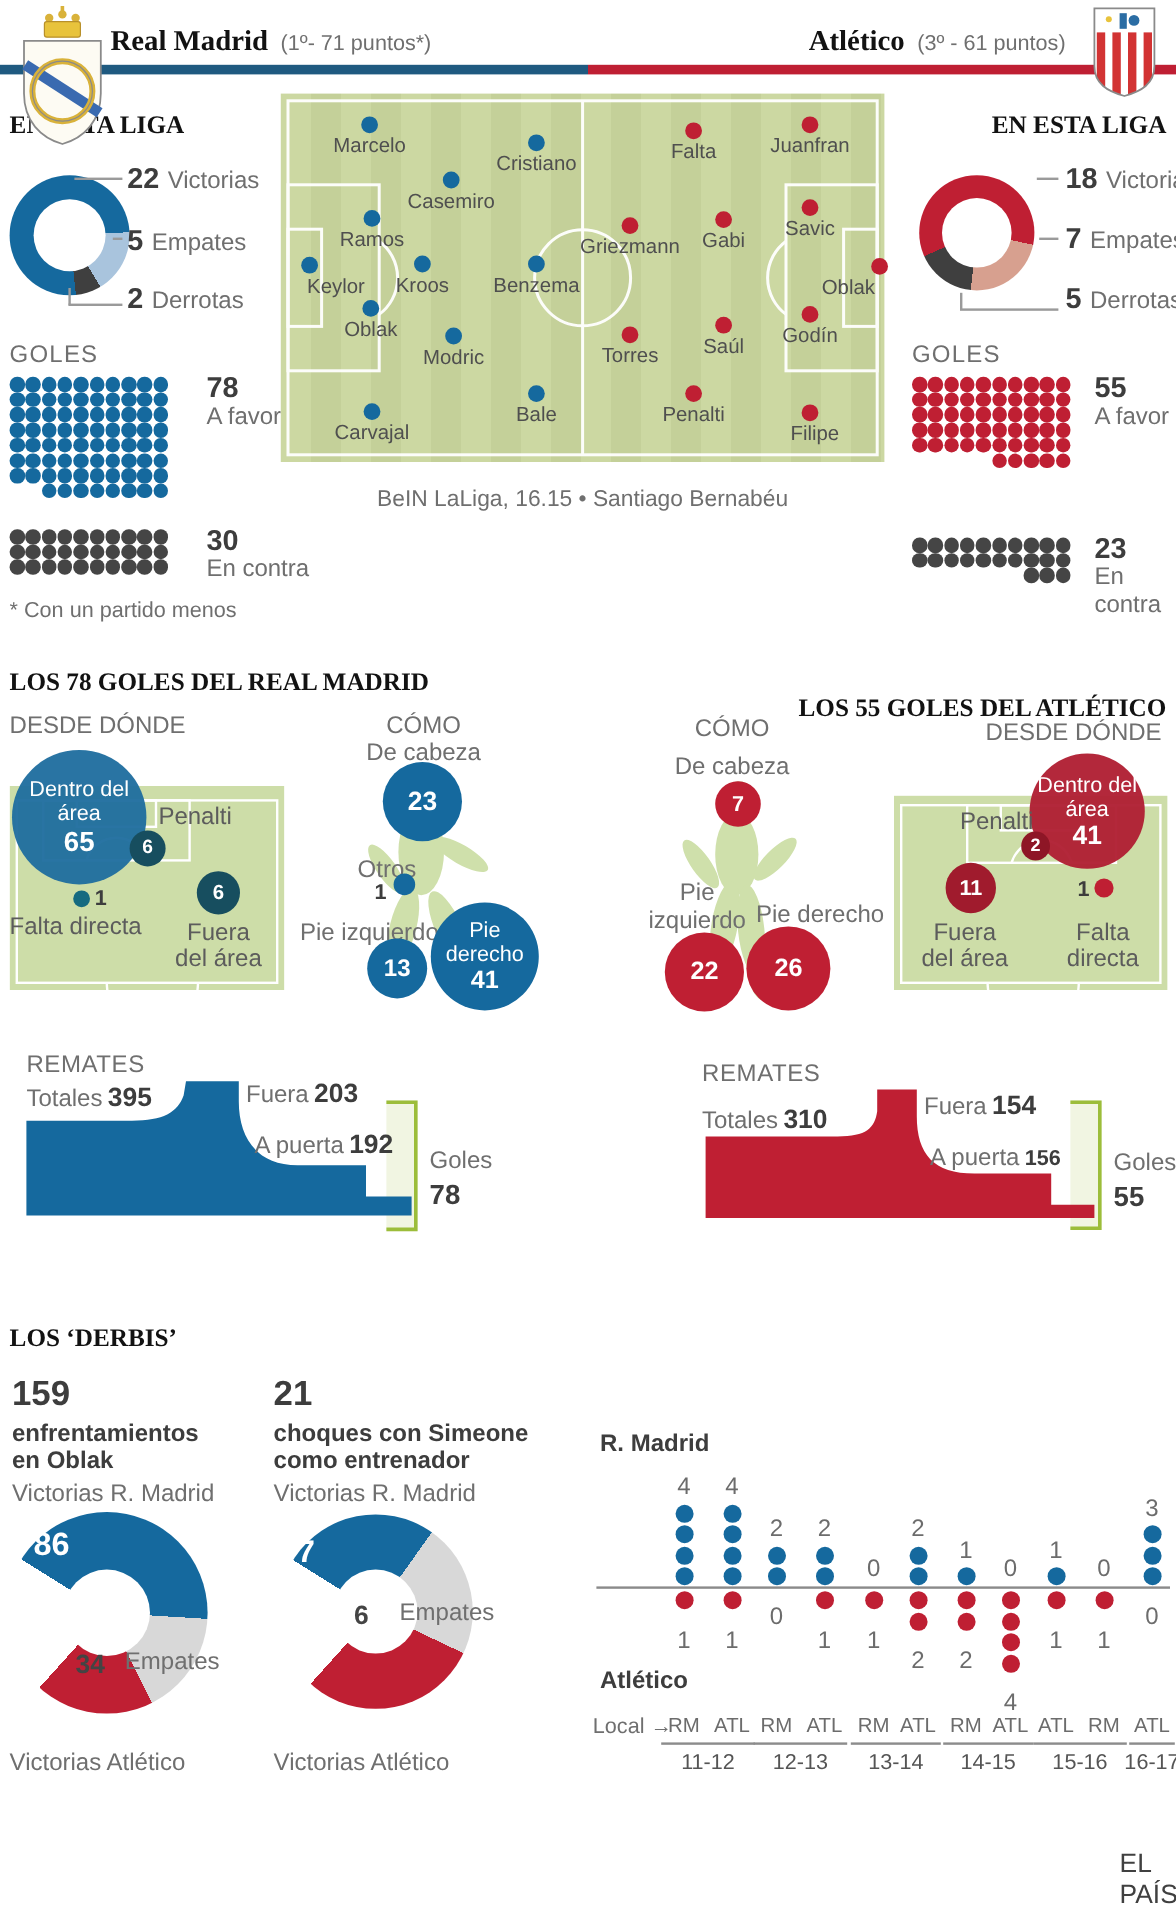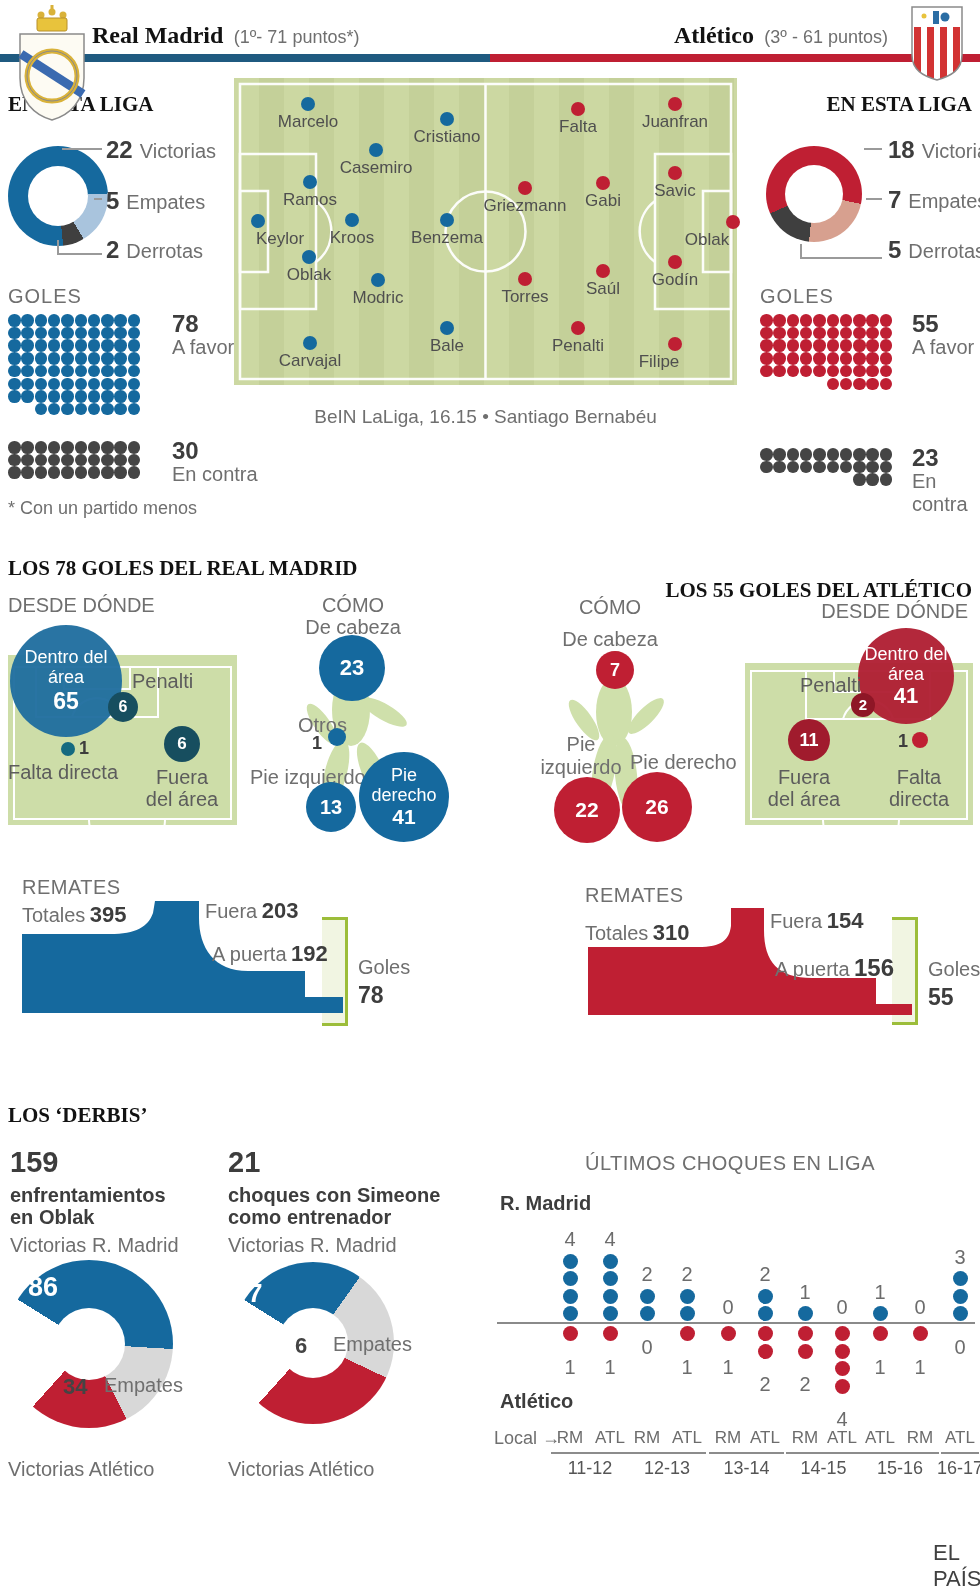--- a/index.html
+++ b/index.html
@@ -251,21 +251,21 @@
         <div class="pitch-label" style="left: 428px; top: 152px; width: 90px;">Oblak</div>
         <div class="dot" style="left: 284px; top: 194px; width: 14px; height: 14px; background: rgb(191, 31, 51);"></div>
         <div class="pitch-label" style="left: 246px; top: 209px; width: 90px;">Torres</div>
         <div class="dot" style="left: 362px; top: 186px; width: 14px; height: 14px; background: rgb(191, 31, 51);"></div>
         <div class="pitch-label" style="left: 324px; top: 201px; width: 90px;">Saúl</div>
         <div class="dot" style="left: 434px; top: 177px; width: 14px; height: 14px; background: rgb(191, 31, 51);"></div>
         <div class="pitch-label" style="left: 396px; top: 192px; width: 90px;">Godín</div>
         <div class="dot" style="left: 337px; top: 243px; width: 14px; height: 14px; background: rgb(191, 31, 51);"></div>
         <div class="pitch-label" style="left: 299px; top: 258px; width: 90px;">Penalti</div>
         <div class="dot" style="left: 434px; top: 259px; width: 14px; height: 14px; background: rgb(191, 31, 51);"></div>
-        <div class="pitch-label" style="left: 380px; top: 274px; width: 90px;">Filipe</div>
+        <div class="pitch-label" style="left: 400px; top: 274px; width: 90px;">Filipe</div>
       </div>
   </div>
   <div class="abs ctr glabel" style="left:234px;top:406px;width:503px;font-size:19px">
     <div>BeIN LaLiga, 16.15 • Santiago Bernabéu</div>
   </div>
 
   <div class="abs serif-h" style="right:8px;top:92px;text-align:right">EN ESTA LIGA</div>
   <div class="donut" id="donut-liga_atl" style="left: 766px; top: 146px; width: 96px; height: 96px; --hole: 19px; background: conic-gradient(from -114deg, rgb(191, 31, 51) 0deg, rgb(191, 31, 51) 216deg, rgb(215, 160, 143) 216deg, rgb(215, 160, 143) 300deg, rgb(63, 63, 63) 300deg, rgb(63, 63, 63) 360deg);"></div>
   <div class="leader" style="left:864px;top:148px;width:18px;height:1.5px"></div>
   <div class="leader" style="left:866px;top:198px;width:16px;height:1.5px"></div>
@@ -518,21 +518,21 @@
   </svg>
   <div class="abs glabel" style="left:585px;top:884px;letter-spacing:0.5px">REMATES</div>
   <div class="abs" style="left:585px;top:920px;white-space:nowrap">
     <span class="glabel">Totales</span>
     <span class="num" style="font-size:22px">310</span></div>
   <div class="abs" style="left:770px;top:908px;white-space:nowrap">
     <span class="glabel">Fuera</span>
     <span class="num" style="font-size:22px">154</span></div>
   <div class="abs" style="left:775px;top:954px;white-space:nowrap">
     <span class="glabel">A puerta</span>
-    <span class="num" style="font-size:24px">156</span></div>
+    <span class="num" style="font-size:18px">156</span></div>
   <div class="abs glabel" style="left:928px;top:958px">Goles</div>
   <div class="abs num" style="left:928px;top:984px;font-size:23px">55</div>
 
   <div class="abs serif-h" style="left:8px;top:1103px">LOS ‘DERBIS’</div>
   <div class="abs" style="left:10px;top:1148px">
     <div class="stat-big">159</div>
     <div class="stat-line" style="margin-top:7px">enfrentamientos</div>
     <div class="stat-line">en Oblak</div>
   </div>
   <div class="abs" style="left:228px;top:1148px">
@@ -548,21 +548,20 @@
   <div class="abs num" style="left:63px;top:1374px;font-size:22px;color:#444">34</div>
   <div class="abs glabel" style="left:104px;top:1374px">Empates</div>
   <div class="abs num" style="left:24px;top:1414px;color:#fff;font-size:25px">39</div>
   <div class="abs glabel" style="left:8px;top:1458px">Victorias Atlético</div>
   <div class="abs num" style="left:248px;top:1278px;color:#fff;font-size:26px">7</div>
   <div class="abs num" style="left:295px;top:1333px;font-size:22px;color:#444">6</div>
   <div class="abs glabel" style="left:333px;top:1333px">Empates</div>
   <div class="abs num" style="left:246px;top:1418px;color:#fff;font-size:25px">8</div>
   <div class="abs glabel" style="left:228px;top:1458px">Victorias Atlético</div>
 
-  <div class="abs glabel ctr" style="left:480px;top:1152px;width:500px;letter-spacing:0.5px">ÚLTIMOS CHOQUES EN LIGA</div>
   <div class="abs" style="left:500px;top:1192px;font-weight:700;font-size:20px;color:#3d3d3d">R. Madrid</div>
   <div class="abs" style="left:497px;top:1322px;width:478px;height:2px;background:#8a8a8a"></div>
   <div id="choques-plot">
       <div class="dot" style="left: 562.5px; top: 1306px; width: 15px; height: 15px; background: rgb(21, 105, 158);"></div>
       <div class="dot" style="left: 562.5px; top: 1288.5px; width: 15px; height: 15px; background: rgb(21, 105, 158);"></div>
       <div class="dot" style="left: 562.5px; top: 1271px; width: 15px; height: 15px; background: rgb(21, 105, 158);"></div>
       <div class="dot" style="left: 562.5px; top: 1253.5px; width: 15px; height: 15px; background: rgb(21, 105, 158);"></div>
       <div class="abs" style="width: 40px; text-align: center; font-size: 20px; color: rgb(108, 108, 108); position: absolute; left: 550px; top: 1228px;">4</div>
       <div class="dot" style="left: 602.5px; top: 1306px; width: 15px; height: 15px; background: rgb(21, 105, 158);"></div>
       <div class="dot" style="left: 602.5px; top: 1288.5px; width: 15px; height: 15px; background: rgb(21, 105, 158);"></div>

